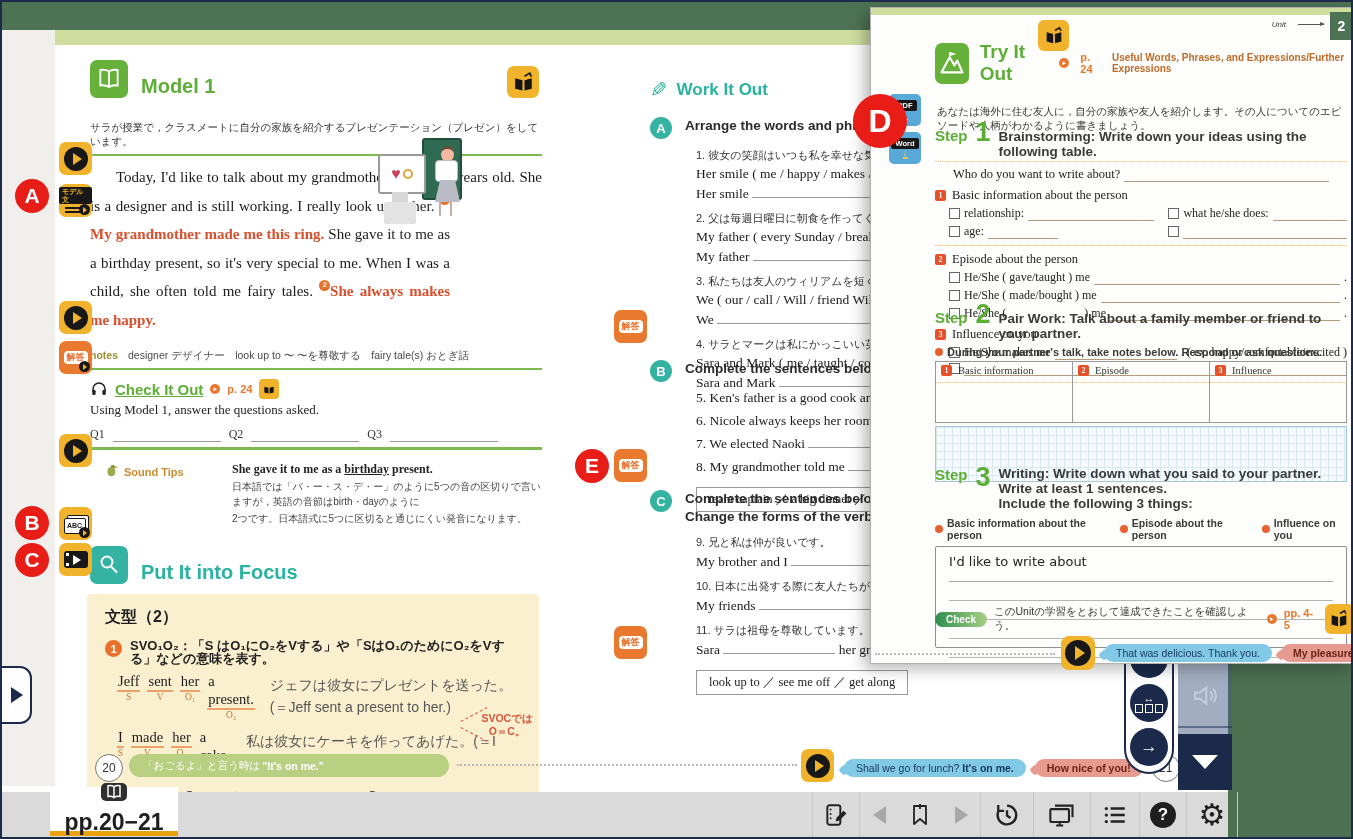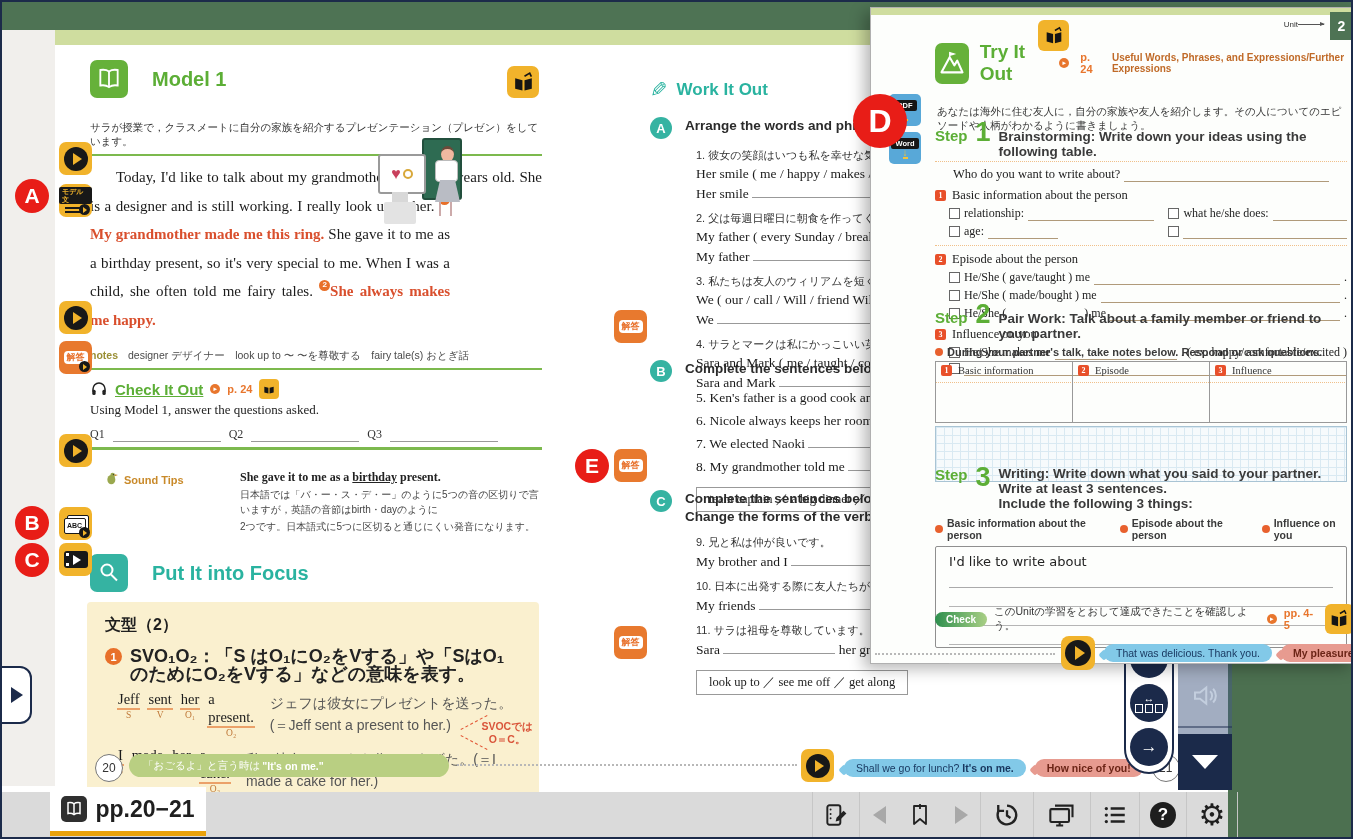--- a/index.html
+++ b/index.html
@@ -19,21 +19,21 @@
   .yic{position:absolute;width:33px;height:33px;background:#f1b32b;border-radius:7px;display:flex;align-items:center;justify-content:center;z-index:20;}
   .playc{width:24px;height:24px;background:#181818;border-radius:50%;display:flex;align-items:center;justify-content:center;}
   .playc .tri{width:0;height:0;border-left:9px solid #f1b32b;border-top:6px solid transparent;border-bottom:6px solid transparent;margin-left:3px;}
   .qr-glyph{width:78%;height:78%;}
   .kaic{position:absolute;width:33px;height:33px;background:#e8792e;border-radius:7px;display:flex;align-items:center;justify-content:center;z-index:20;}
   .kai-b{background:#fff;border-radius:4px;padding:2px 3px;font-size:9px;font-weight:800;color:#e8702a;line-height:1;}
   .kai-dot{position:absolute;right:2px;bottom:2px;width:11px;height:11px;background:#181818;border-radius:50%;display:flex;align-items:center;justify-content:center;}
   .kai-dot i{display:block;width:0;height:0;border-left:4px solid #f1b32b;border-top:3px solid transparent;border-bottom:3px solid transparent;margin-left:1px;}
   
   .p20{position:absolute;left:88px;top:58px;width:452px;z-index:5;}
-  .hdr{display:flex;align-items:center;gap:24px;}
+  .hdr{display:flex;align-items:flex-end;gap:13px;}
   .hico{width:38px;height:38px;border-radius:7px;display:flex;align-items:center;justify-content:center;flex:none;}
   .hico.green{background:#66b13a;}
   .hico.teal{background:#35b3a2;}
   .htitle{font-size:20px;font-weight:800;color:#5cae36;}
   .htitle.teal{color:#2ab3a0;}
   .jp-desc{margin-top:23px;font-size:10.5px;color:#333;}
   .gline{height:2px;background:#7cb94e;margin-top:5px;}
   .gline.thick{height:3px;}
   .para{margin-top:7px;font-family:"Liberation Serif",serif;font-size:15px;line-height:28.5px;color:#1b1b1b;text-align:justify;text-indent:26px;}
   .redtxt{color:#d94f2d;font-weight:700;}
@@ -43,34 +43,34 @@
   .notesrow{margin-top:4px;font-size:10.5px;color:#4a4a4a;}
   .noteslbl{color:#9a8f35;font-weight:700;margin-right:10px;}
   .cio-row{display:flex;align-items:center;gap:7px;margin-top:9px;}
   .cio-title{font-size:15px;font-weight:800;color:#5cae36;text-decoration:underline;}
   .refmark{display:inline-flex;width:10px;height:10px;border-radius:50%;background:#e8762d;color:#fff;font-size:7px;align-items:center;justify-content:center;flex:none;}
   .reftxt{font-size:11px;font-weight:700;color:#e8762d;}
   .qr-mini{width:20px;height:20px;background:#f1b32b;border-radius:4px;display:flex;align-items:center;justify-content:center;}
   .instr{margin-top:3px;font-size:13px;color:#222;}
   .qline{display:flex;align-items:flex-end;gap:8px;margin-top:9px;font-size:12px;color:#333;}
   .qline .uline{flex:1;max-width:108px;}
-  .sound{display:flex;gap:8px;margin-top:20px;}
+  .sound{display:flex;margin-top:12px;}
   .sound-left{width:142px;flex:none;display:flex;align-items:flex-start;gap:4px;padding-left:14px;box-sizing:border-box;}
   .sound-lbl{font-size:11px;font-weight:700;color:#c98a2a;margin-top:4px;}
   .sound-body{flex:1;}
   .sound-sent{font-size:12px;font-weight:700;color:#222;}
   .sound-sent u{text-decoration:underline;}
   .sound-jp{font-size:10px;color:#444;line-height:15px;margin-top:2px;}
   
   .focus-hdr{margin-top:20px;}
   .cream{margin:10px 0 0 -3px;width:452px;box-sizing:border-box;background:#faf0cf;border-radius:4px;padding:13px 18px 15px 18px;position:relative;}
   .boxtitle{font-size:16px;font-weight:800;color:#1f1f1f;}
   .rule{display:flex;gap:8px;margin-top:11px;align-items:flex-start;}
   .onum{width:17px;height:17px;background:#e8702a;border-radius:50%;color:#fff;font-size:11px;font-weight:700;display:flex;align-items:center;justify-content:center;flex:none;margin-top:1px;}
-  .ruletxt{font-size:18px;font-weight:700;color:#222;line-height:18px;}
+  .ruletxt{font-size:13px;font-weight:700;color:#222;line-height:13px;}
   .exrow{display:flex;align-items:flex-start;margin:7px 0 0 12px;}
   .seg{display:inline-flex;flex-direction:column;align-items:center;margin-right:7px;}
   .seg .w{font-family:"Liberation Serif",serif;font-size:14.5px;color:#1b1b1b;border-bottom:2px solid #eba169;padding:0 1px;line-height:18px;}
   .seg .l{font-size:9.5px;color:#c07a3a;line-height:11px;height:11px;font-family:"Liberation Serif",serif;}
   .extrans{font-size:14px;color:#555;margin:2px 0 0 8px;line-height:22px;}
   .svocnote{position:absolute;right:0px;top:118px;width:64px;text-align:center;color:#d9543a;font-size:10.5px;font-weight:700;line-height:13px;}
   .dash1,.dash2{position:absolute;left:-16px;width:30px;border-top:1.5px dashed #e25534;}
   .dash1{top:2px;transform:rotate(-28deg);}
   .dash2{top:22px;transform:rotate(28deg);}
   
@@ -96,21 +96,21 @@
   .bub{border-radius:11px;padding:3px 12px;font-size:10.5px;white-space:nowrap;position:relative;}
   .bub.blue{background:#82c9e8;color:#17365e;}
   .bub.blue b{font-weight:800;}
   .bub.pink{background:#e79b90;color:#6b2416;font-weight:700;}
   .bub:before{content:"";position:absolute;left:-4px;top:7px;width:8px;height:8px;background:inherit;transform:rotate(45deg);border-radius:2px;}
   .pgc2{width:26px;height:26px;border:1.5px solid #777;border-radius:50%;background:#fff;display:flex;align-items:center;justify-content:center;font-size:12px;color:#333;}
   
   .overlay{position:absolute;left:868px;top:5px;width:485px;height:657px;background:#fdfefc;border:1px solid #b0b0b0;box-shadow:-6px 5px 14px rgba(0,0,0,.28);z-index:35;box-sizing:border-box;}
   .ov-topstrip{position:absolute;left:0;top:0;right:0;height:7px;background:#cfdd9f;}
   .unit-tab{position:absolute;right:1px;top:4px;width:23px;height:28px;background:#4e7354;color:#fff;font-size:14px;font-weight:700;display:flex;align-items:center;justify-content:center;}
-  .unit-lbl{position:absolute;right:30px;top:12px;display:flex;align-items:center;gap:0;font-size:8px;color:#333;}
+  .unit-lbl{position:absolute;right:30px;top:12px;display:flex;align-items:center;gap:12px;font-size:8px;color:#333;font-style:italic;}
   .unit-arrow{width:26px;border-top:1px solid #555;position:relative;}
   .unit-arrow:after{content:"";position:absolute;right:-1px;top:-3px;border-left:5px solid #555;border-top:2.5px solid transparent;border-bottom:2.5px solid transparent;}
   .ov-qr{position:absolute;left:167px;top:12px;width:31px;height:31px;background:#f1b32b;border-radius:6px;display:flex;align-items:center;justify-content:center;}
   .try-hdr{position:absolute;left:64px;top:33px;display:flex;align-items:center;gap:11px;}
   .try-ico{width:41px;height:41px;background:#66b13a;border-radius:7px;display:flex;align-items:center;justify-content:center;}
   .try-title{font-size:19px;font-weight:800;color:#5cae36;}
   .try-note{font-size:10px;font-weight:700;color:#c06a28;}
   .ov-desc{position:absolute;left:66px;top:97px;width:408px;font-size:10.5px;color:#333;}
   .dlbtn{position:absolute;left:18px;width:32px;height:32px;background:#58a8d8;border-radius:5px;display:flex;flex-direction:column;align-items:center;justify-content:center;z-index:2;}
   .dlchip{background:#161616;color:#fff;font-size:7.5px;font-weight:700;padding:1px 4px;border-radius:2px;line-height:1.2;}
@@ -130,21 +130,21 @@
   .dotsep{border-bottom:1.5px dotted #f0c08a;margin-top:6px;}
   .ov-note{display:flex;align-items:center;gap:4px;font-size:11px;font-weight:700;color:#3a3a3a;margin-top:3px;}
   .obullet{width:8px;height:8px;border-radius:50%;background:#e8612e;flex:none;}
   .ptable{display:flex;border:1px solid #999;margin-top:3px;height:60px;}
   .ptcell{flex:1;border-left:1px solid #999;padding:3px 5px;font-family:"Liberation Serif",serif;font-size:10.5px;color:#333;display:flex;align-items:flex-start;}
   .ptcell:first-child{border-left:none;}
   .gridbox{margin-top:3px;height:54px;border:1px solid #a9c4d4;background:#f6fafc;background-image:linear-gradient(#d9e9f2 1px,transparent 1px),linear-gradient(90deg,#d9e9f2 1px,transparent 1px);background-size:8px 8px;}
   .bullets3{display:flex;gap:16px;margin-top:4px;}
   .bullets3 .bi{display:flex;align-items:center;gap:4px;font-size:10.5px;font-weight:700;color:#3a3a3a;}
   .writebox{margin-top:5px;border:1.5px solid #8f8f8f;border-radius:2px;height:102px;padding:7px 13px;box-sizing:border-box;}
-  .wprompt{font-size:13px;color:#222;border-bottom:1.5px solid #aaa;padding-bottom:18px;font-family:"DejaVu Sans",sans-serif;}
+  .wprompt{font-size:13px;color:#222;border-bottom:1.5px solid #aaa;padding-bottom:12px;font-family:"DejaVu Sans",sans-serif;}
   .wline{border-bottom:1.5px solid #b5b5b5;height:18px;}
   .checkrow{position:absolute;left:64px;top:596px;display:flex;align-items:center;gap:7px;}
   .checkpill{background:linear-gradient(90deg,#2e8f4e,#a9cf85);color:#fff;font-size:10px;font-weight:800;border-radius:9px;padding:2px 11px;}
   .checktxt{font-size:10.5px;color:#333;}
   .ovqr2{width:30px;height:30px;background:#f1b32b;border-radius:6px;display:flex;align-items:center;justify-content:center;}
   .ovbub{position:absolute;left:190px;top:628px;display:flex;align-items:center;gap:9px;}
   .ovplay{width:34px;height:34px;background:#f1b32b;border-radius:8px;display:flex;align-items:center;justify-content:center;}
   
   .pill{position:absolute;left:1122px;top:630px;width:50px;height:142px;background:#fff;border:2px solid #1b2a4a;border-radius:26px;z-index:20;box-sizing:border-box;display:flex;flex-direction:column;align-items:center;padding-top:6px;gap:6px;}
   .pillbtn{width:38px;height:38px;border-radius:50%;background:#1b2a4a;color:#fff;display:flex;flex-direction:column;align-items:center;justify-content:center;flex:none;}
@@ -160,21 +160,21 @@
   
   .toolbar{position:absolute;left:0;top:790px;width:1226px;height:45px;background:#dadada;z-index:25;}
   .ticons{position:absolute;left:810px;top:0;height:45px;display:flex;}
   .tcell{height:45px;display:flex;align-items:center;justify-content:center;border-left:1px solid #c6c6c6;}
   .tcell:last-child{border-right:1px solid #c6c6c6;}
   .gtri{width:0;height:0;}
   .gtri.l{border-right:13px solid #a8a8a8;border-top:9px solid transparent;border-bottom:9px solid transparent;}
   .gtri.r{border-left:13px solid #a8a8a8;border-top:9px solid transparent;border-bottom:9px solid transparent;}
   .helpc{width:26px;height:26px;border-radius:50%;background:#1e1e1e;color:#fff;font-size:17px;font-weight:800;display:flex;align-items:center;justify-content:center;}
   .gear{font-size:30px;color:#1e1e1e;line-height:1;}
-  .pptab{position:absolute;left:48px;top:785px;width:156px;height:49px;background:#fff;border-bottom:5px solid #eaa20c;box-sizing:border-box;display:flex;align-items:center;justify-content:center;gap:8px;z-index:26;}
+  .pptab{position:absolute;left:48px;top:785px;width:128px;height:49px;background:#fff;border-bottom:5px solid #eaa20c;box-sizing:border-box;display:flex;align-items:center;justify-content:center;gap:8px;z-index:26;flex-direction:column;}
   .pptxt{font-size:23px;font-weight:700;color:#1f1f1f;}
   .bookic{width:26px;height:26px;background:#2f2f2f;border-radius:5px;display:flex;align-items:center;justify-content:center;}
   
   .board{position:absolute;right:0;top:0;width:36px;height:58px;background:#2e6b52;border-radius:3px;border:2px solid #224f3d;}
   .monitor{position:absolute;left:0;top:16px;width:44px;height:36px;background:#fff;border:2px solid #9a9a9a;border-radius:3px;display:flex;align-items:center;justify-content:center;font-size:16px;color:#c9405c;}
   .monstand{position:absolute;left:14px;top:54px;width:16px;height:10px;background:#d8d8d8;}
   .monbase{position:absolute;left:6px;top:64px;width:32px;height:22px;background:#e3e3e3;border-radius:2px;}
   .phead{position:absolute;right:8px;top:8px;width:13px;height:13px;background:#f0b9a0;border-radius:50%;border-top:3px solid #6b4a3a;}
   .pbody{position:absolute;right:4px;top:22px;width:21px;height:20px;background:#fff;border:1px solid #bbb;border-radius:4px;}
   .pskirt{position:absolute;right:2px;top:42px;width:25px;height:22px;background:#b9bcc4;clip-path:polygon(20% 0,80% 0,100% 100%,0 100%);}
@@ -661,21 +661,21 @@
             <span>Influence</span>
           </div>
       </div>
       <div class="gridbox"></div>
     </div>
 
     <div class="stepblock" style="top:458px;">
       <div class="step-hdr" style="border-bottom:none;align-items:flex-start;">
         <span class="step-word">Step</span>
         <span class="step-num">3</span>
-        <span class="step-title"><span>Writing: Write down what you said to your partner. Write at least 3 sentences.</span><br><span>Include the following 3 things:</span></span>
+        <span class="step-title"><span>Writing: Write down what you said to your partner. Write at least 1 sentences.</span><br><span>Include the following 3 things:</span></span>
       </div>
       <div class="bullets3">
         <span class="bi">
             <span class="obullet"></span>
             <span>Basic information about the person</span>
           </span>
         <span class="bi">
             <span class="obullet"></span>
             <span>Episode about the person</span>
           </span>

